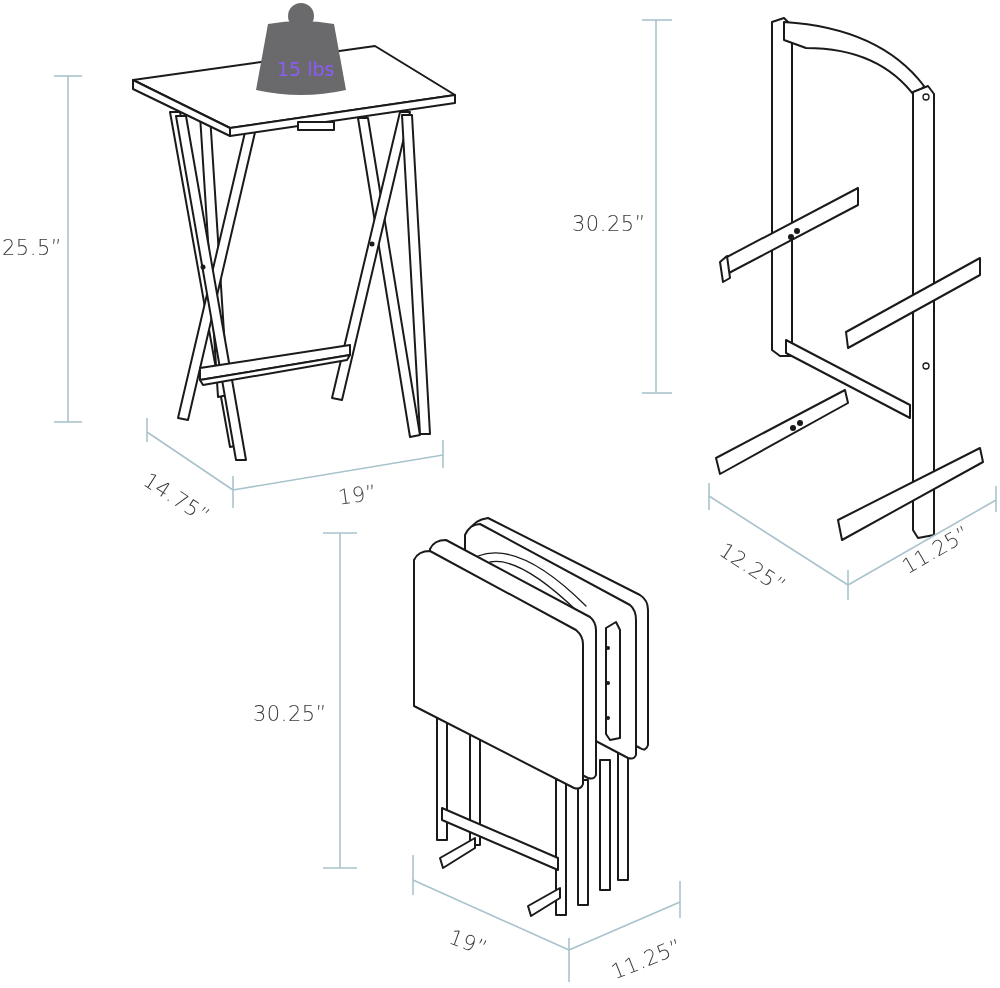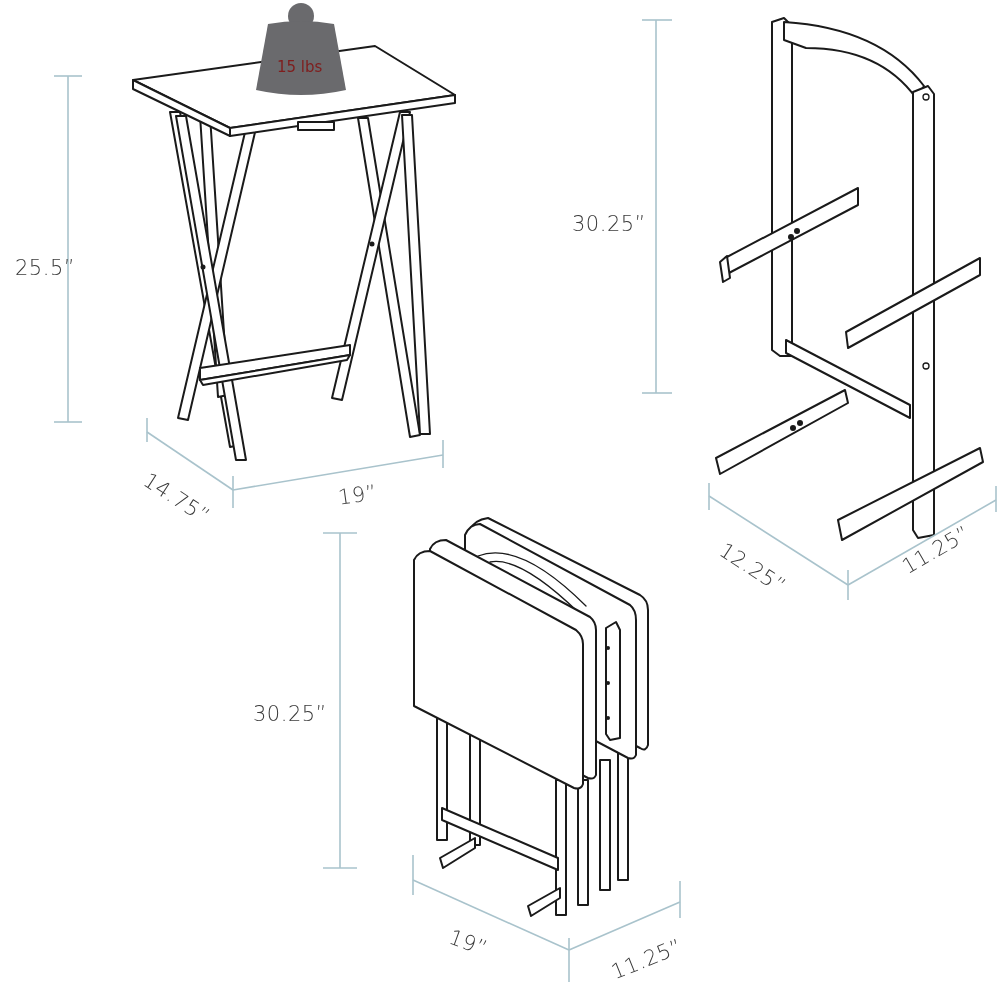--- a/index.html
+++ b/index.html
@@ -4,21 +4,21 @@
 <style>
   html, body { margin: 0; padding: 0; background: #ffffff; }
   body { width: 1000px; height: 988px; position: relative; overflow: hidden;
          font-family: "DejaVu Sans", "Liberation Sans", sans-serif; }
   #canvas { position: absolute; left: 0; top: 0; width: 1000px; height: 988px; }
   .dim-line { stroke: #a9c3cc; stroke-width: 1.6; fill: none; }
   .draw { stroke: #1a1a1a; stroke-width: 2; fill: #ffffff; stroke-linejoin: round; stroke-linecap: round; }
   .draw-thin { stroke: #1a1a1a; stroke-width: 1.3; fill: none; stroke-linecap: round; }
   .label { position: absolute; color: #3a3a3a; font-family: "DejaVu Sans", sans-serif;
            font-weight: 300; font-size: 21px; white-space: nowrap; letter-spacing: 0.5px; }
-  .weight-label { position: absolute; color: #7f1d1d; font-size: 15px; font-family: "DejaVu Sans", sans-serif; white-space: nowrap; }
+  .weight-label { position: absolute; color: #8b5cf6; font-size: 19px; font-family: "DejaVu Sans", sans-serif; white-space: nowrap; }
 </style>
 </head>
 <body>
 
 <svg id="canvas" viewBox="0 0 1000 988">
 
   <g>
 
     <g>
       <line class="dim-line" x1="68" y1="76" x2="68" y2="422"></line>
@@ -135,21 +135,21 @@
       <line class="dim-line" x1="413" y1="880" x2="569" y2="950"></line>
       <line class="dim-line" x1="569" y1="938" x2="569" y2="982"></line>
       <line class="dim-line" x1="569" y1="950" x2="680" y2="902"></line>
       <line class="dim-line" x1="680" y1="881" x2="680" y2="918"></line>
     </g>
   </g>
 </svg>
 
 <div class="weight-label" style="left:277px; top:58px;">15 lbs</div>
 
-<div class="label" style="left:15px; top:236px;margin-top:20px;">25.5”</div>
+<div class="label" style="left:2px; top:236px;">25.5”</div>
 <div class="label" style="left:152px; top:468px; transform: rotate(33deg); transform-origin: left top;">14.75”</div>
 <div class="label" style="left:338px; top:483px; transform: rotate(-8deg);">19”</div>
 
 <div class="label" style="left:572px; top:212px;">30.25”</div>
 <div class="label" style="left:728px; top:538px; transform: rotate(33deg); transform-origin: left top;">12.25”</div>
 <div class="label" style="left:898px; top:558px; transform: rotate(-30deg); transform-origin: left top;">11.25”</div>
 
 <div class="label" style="left:253px; top:702px;">30.25”</div>
 <div class="label" style="left:454px; top:925px; transform: rotate(20deg); transform-origin: left top;">19”</div>
 <div class="label" style="left:608px; top:962px; transform: rotate(-22deg); transform-origin: left top;">11.25”</div>

